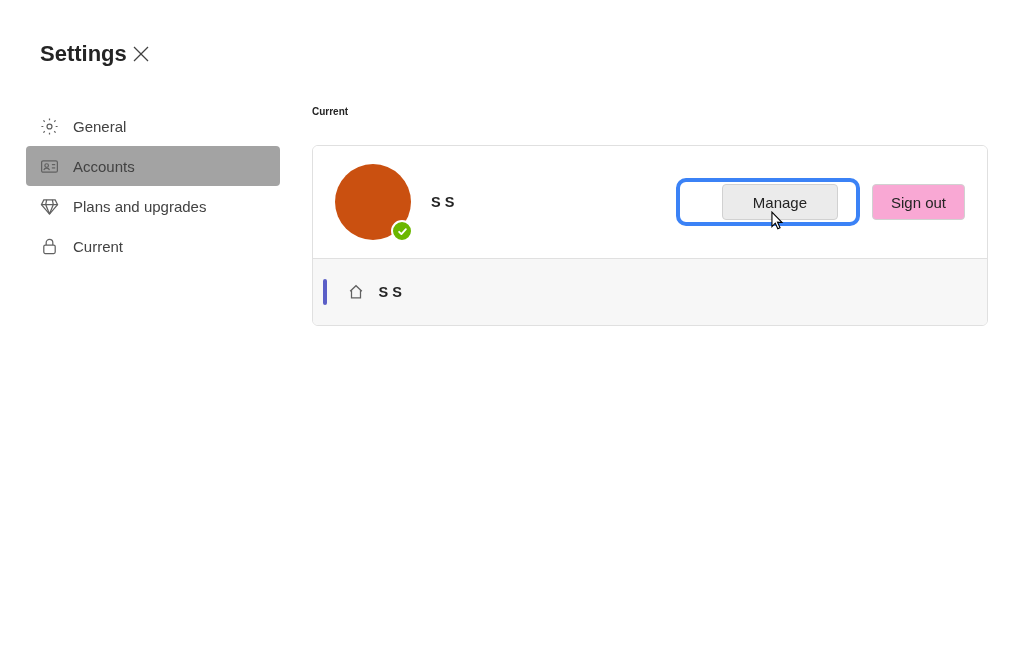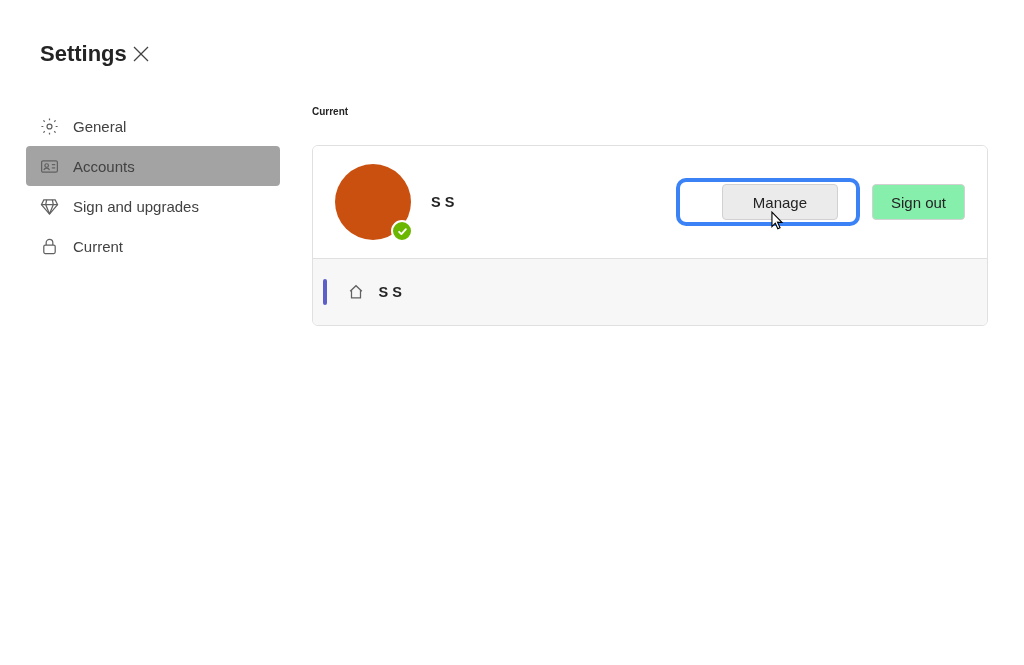--- a/index.html
+++ b/index.html
@@ -113,21 +113,21 @@
     .spacer { flex: 1; }
     .actions {
       display: flex;
       align-items: center;
       gap: 18px;
     }
     .btn {
       height: 36px;
       padding: 0 18px;
       border: 1px solid #d1d1d1;
-      background: #86efac;
+      background: #f9a8d4;
       font-size: 15px;
       color: #242424;
       border-radius: 4px;
       cursor: pointer;
       display: flex;
       align-items: center;
       justify-content: center;
     }
     .btn.manage {
       background: #ebebeb;
@@ -198,21 +198,21 @@
         <line x1="12.5" y1="8" x2="16" y2="8"></line>
         <line x1="12.5" y1="11.5" x2="16" y2="11.5"></line>
       </svg>
       <span>Accounts</span>
     </div>
     <div class="nav-item">
       <svg width="19" height="19" viewBox="0 0 20 20" fill="none" stroke="#616161" stroke-width="1.3">
         <path d="M4 3h12l2.5 5L10 18 1.5 8 4 3z"></path>
         <path d="M1.5 8h17M7 3l-1 5 4 10M13 3l1 5-4 10"></path>
       </svg>
-      <span>Sign and upgrades</span>
+      <span>Plans and upgrades</span>
     </div>
     <div class="nav-item">
       <svg width="19" height="19" viewBox="0 0 20 20" fill="none" stroke="#616161" stroke-width="1.3">
         <rect x="4" y="8.5" width="12" height="9" rx="1.6"></rect>
         <path d="M6.5 8.5V6a3.5 3.5 0 017 0v2.5"></path>
       </svg>
       <span>Current</span>
     </div>
   </nav>
 

